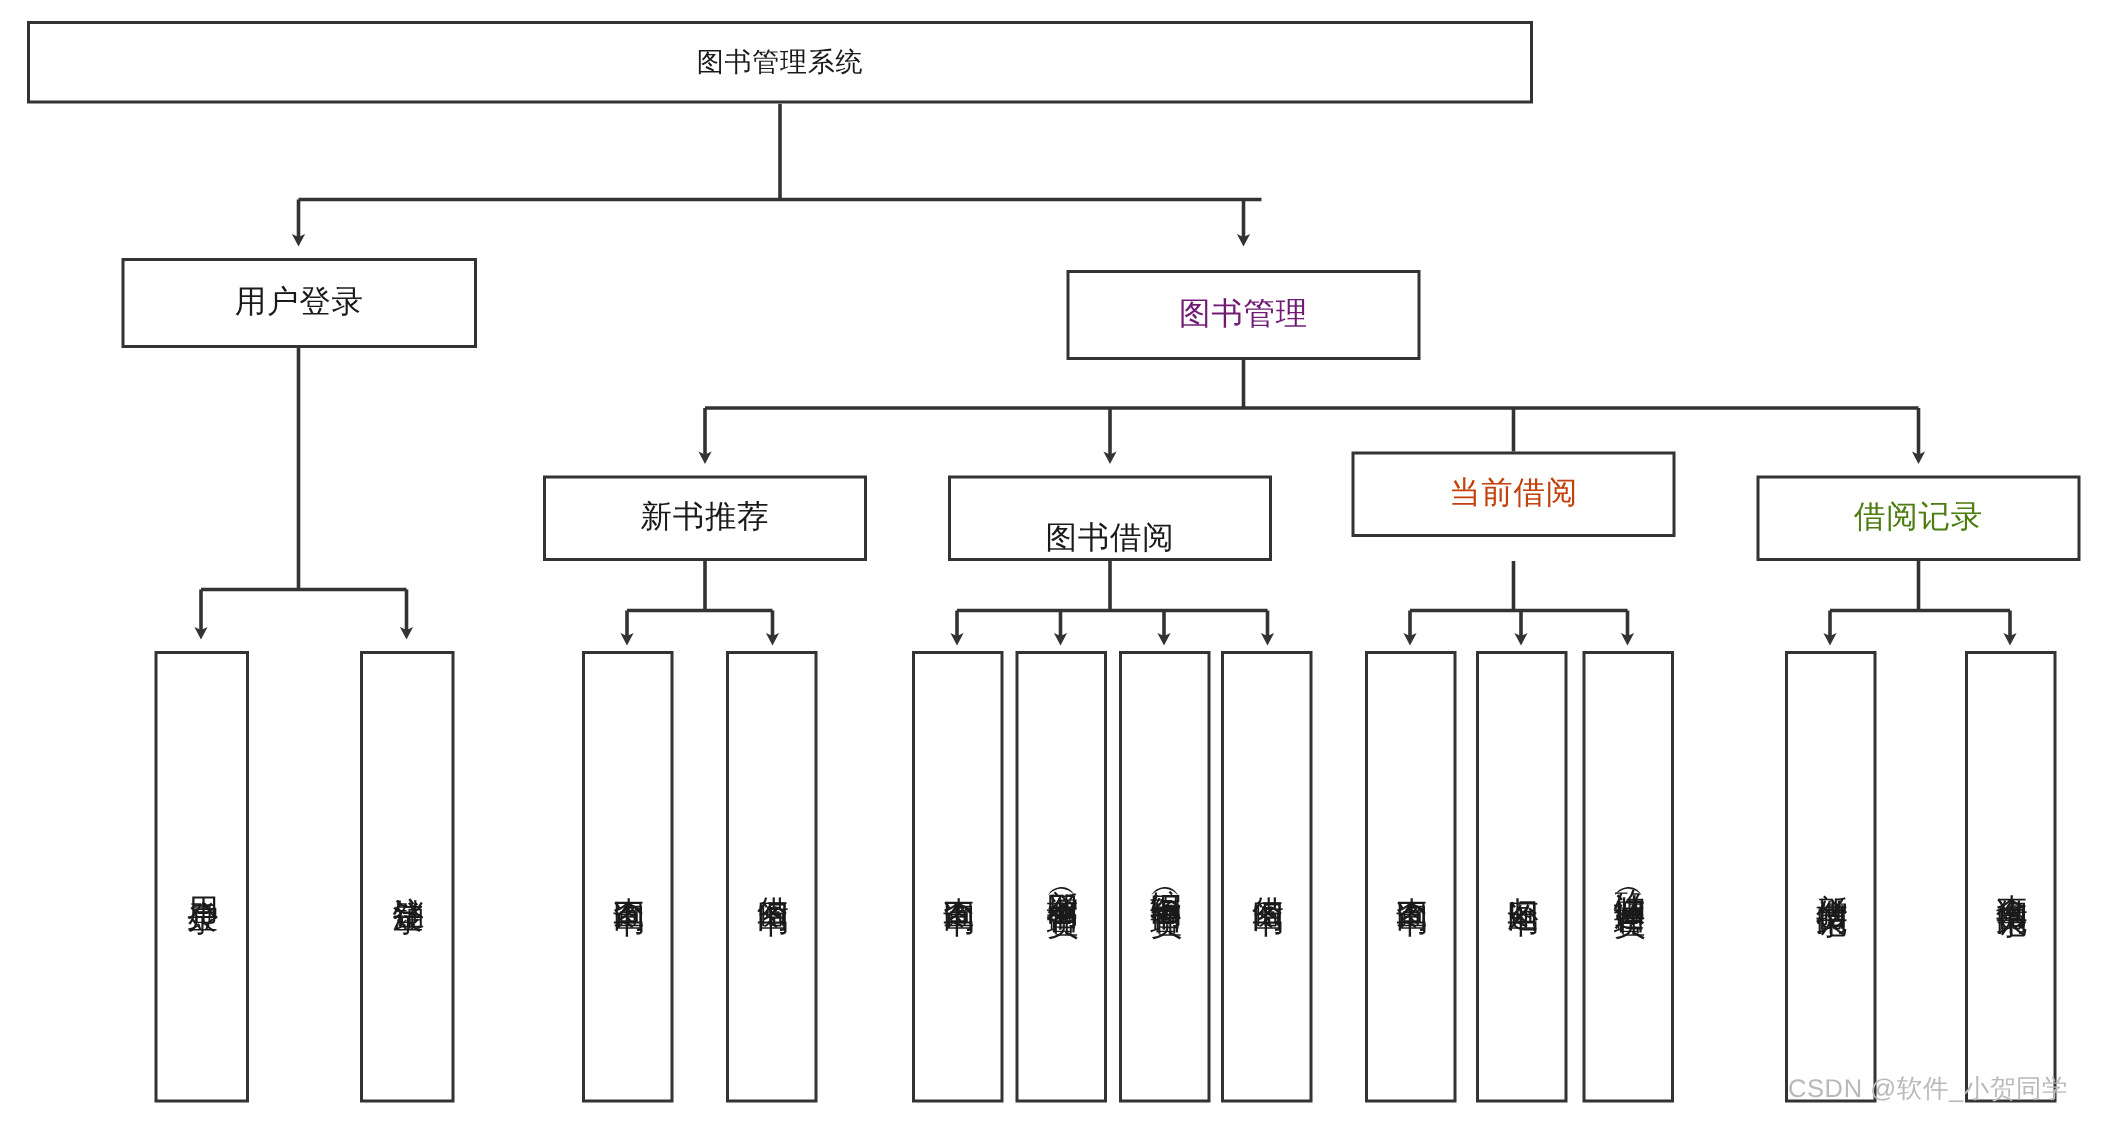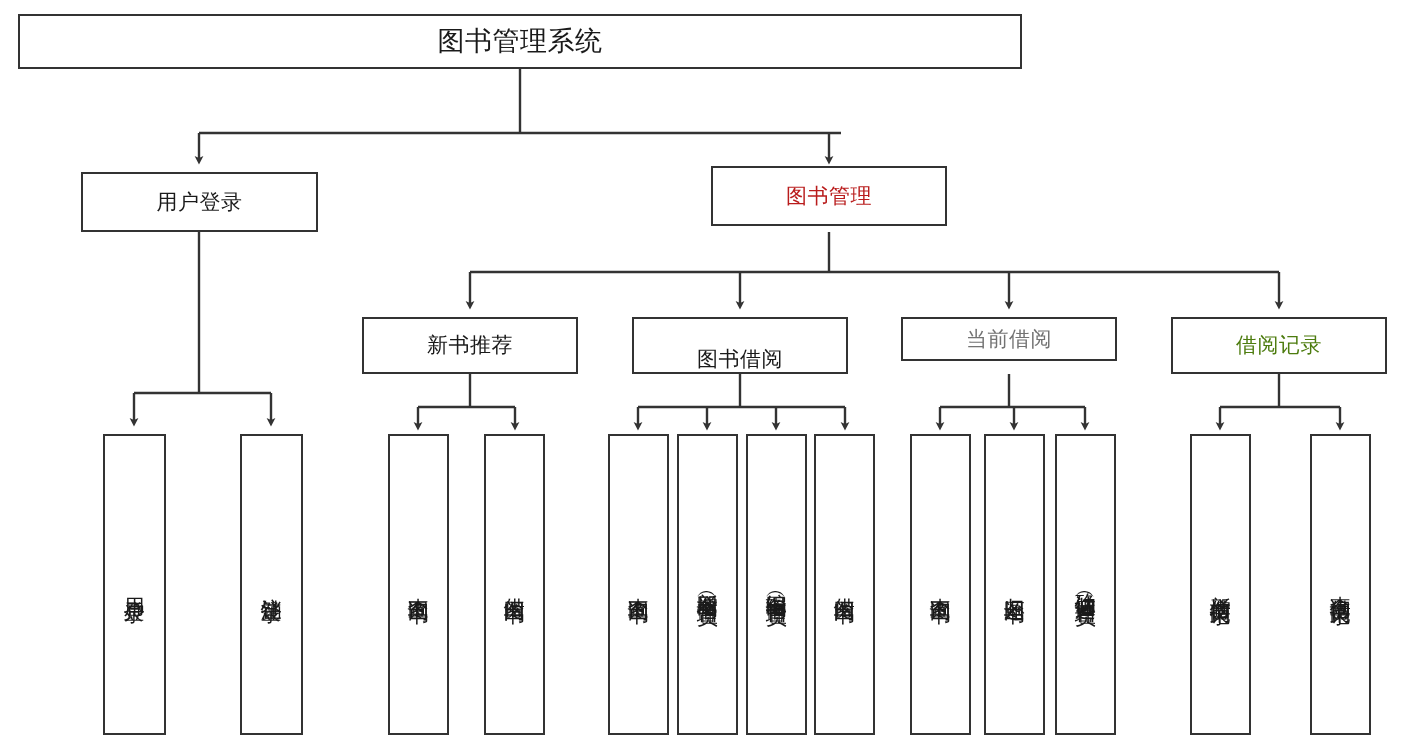--- a/index.html
+++ b/index.html
@@ -39,21 +39,21 @@
     display: block;
     text-align: center;
     line-height: 1.18;
     white-space: nowrap;
   }
   .node.horiz .lbl {
     font-size: 21px;
     letter-spacing: 0.5px;
   }
   .node.root .lbl {
-    font-size: 27px;
+    font-size: 18px;
   }
   .node.vert {
     align-items: center;
     justify-content: center;
     padding: 6px 0;
   }
   .node.vert .lbl {
     writing-mode: vertical-rl;
     text-orientation: upright;
     font-size: 21px;
@@ -128,31 +128,31 @@
     </g>
   </svg>
 
   <div class="node root horiz" style="left: 18px; top: 14px; width: 1004px; height: 55px; border-color: rgb(51, 51, 51); background: rgb(255, 255, 255); color: rgb(26, 26, 26);">
     <span class="lbl">图书管理系统</span>
   </div>
 
   <div class="node horiz" style="left: 81px; top: 172px; width: 237px; height: 60px; border-color: rgb(51, 51, 51); background: rgb(255, 255, 255); color: rgb(26, 26, 26);">
     <span class="lbl">用户登录</span>
   </div>
-  <div class="node horiz" style="left: 711px; top: 166px; width: 236px; height: 60px; border-color: rgb(51, 51, 51); background: rgb(255, 255, 255); color: #b91c1c;">
+  <div class="node horiz" style="left: 711px; top: 180px; width: 236px; height: 60px; border-color: rgb(51, 51, 51); background: rgb(255, 255, 255); color: #701a75;">
     <span class="lbl">图书管理</span>
   </div>
 
   <div class="node horiz" style="left: 362px; top: 317px; width: 216px; height: 57px; border-color: rgb(51, 51, 51); background: rgb(255, 255, 255); color: rgb(26, 26, 26);">
     <span class="lbl">新书推荐</span>
   </div>
   <div class="node horiz" style="left: 632px; top: 317px; width: 216px; height: 57px; border-color: rgb(51, 51, 51); background: rgb(255, 255, 255); color: rgb(26, 26, 26); align-items: flex-end;">
     <span class="lbl">图书借阅</span>
   </div>
-  <div class="node horiz" style="left: 901px; top: 317px; width: 216px; height: 44px; border-color: rgb(51, 51, 51); background: rgb(255, 255, 255); color: #737373;">
+  <div class="node horiz" style="left: 901px; top: 301px; width: 216px; height: 57px; border-color: rgb(51, 51, 51); background: rgb(255, 255, 255); color: #c2410c;">
     <span class="lbl">当前借阅</span>
   </div>
   <div class="node horiz" style="left: 1171px; top: 317px; width: 216px; height: 57px; border-color: rgb(51, 51, 51); background: rgb(255, 255, 255); color: #4d7c0f;">
     <span class="lbl">借阅记录</span>
   </div>
 
   <div class="node vert" style="left: 103px; top: 434px; width: 63px; height: 301px; border-color: rgb(51, 51, 51); background: rgb(255, 255, 255); color: rgb(26, 26, 26);">
     <span class="lbl">用户登录</span>
   </div>
   <div class="node vert" style="left: 240px; top: 434px; width: 63px; height: 301px; border-color: rgb(51, 51, 51); background: rgb(255, 255, 255); color: rgb(26, 26, 26);">
@@ -185,13 +185,14 @@
   <div class="node vert" style="left: 1055px; top: 434px; width: 61px; height: 301px; border-color: rgb(51, 51, 51); background: rgb(255, 255, 255); color: rgb(26, 26, 26);">
     <span class="lbl">确认归还（管理员）</span>
   </div>
   <div class="node vert" style="left: 1190px; top: 434px; width: 61px; height: 301px; border-color: rgb(51, 51, 51); background: rgb(255, 255, 255); color: rgb(26, 26, 26);">
     <span class="lbl">新增借阅记录</span>
   </div>
   <div class="node vert" style="left: 1310px; top: 434px; width: 61px; height: 301px; border-color: rgb(51, 51, 51); background: rgb(255, 255, 255); color: rgb(26, 26, 26);">
     <span class="lbl">查询借阅记录</span>
   </div>
 
+  <div class="watermark" style="color: rgb(185, 185, 185);">CSDN @软件_小贺同学</div>
 </div>
 
 </body></html>

